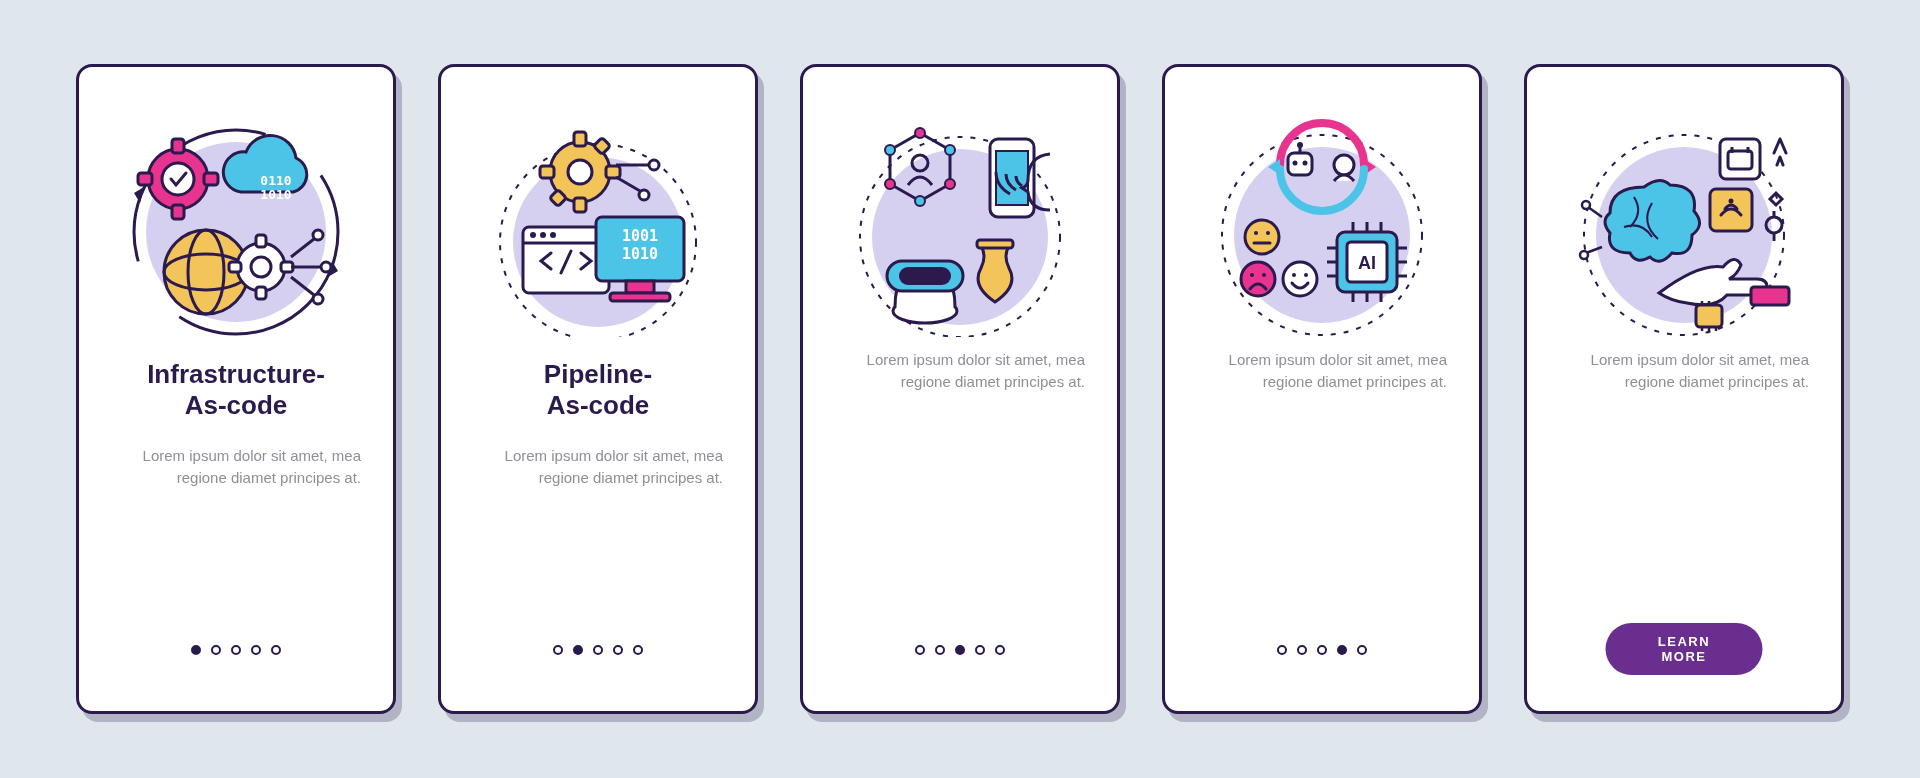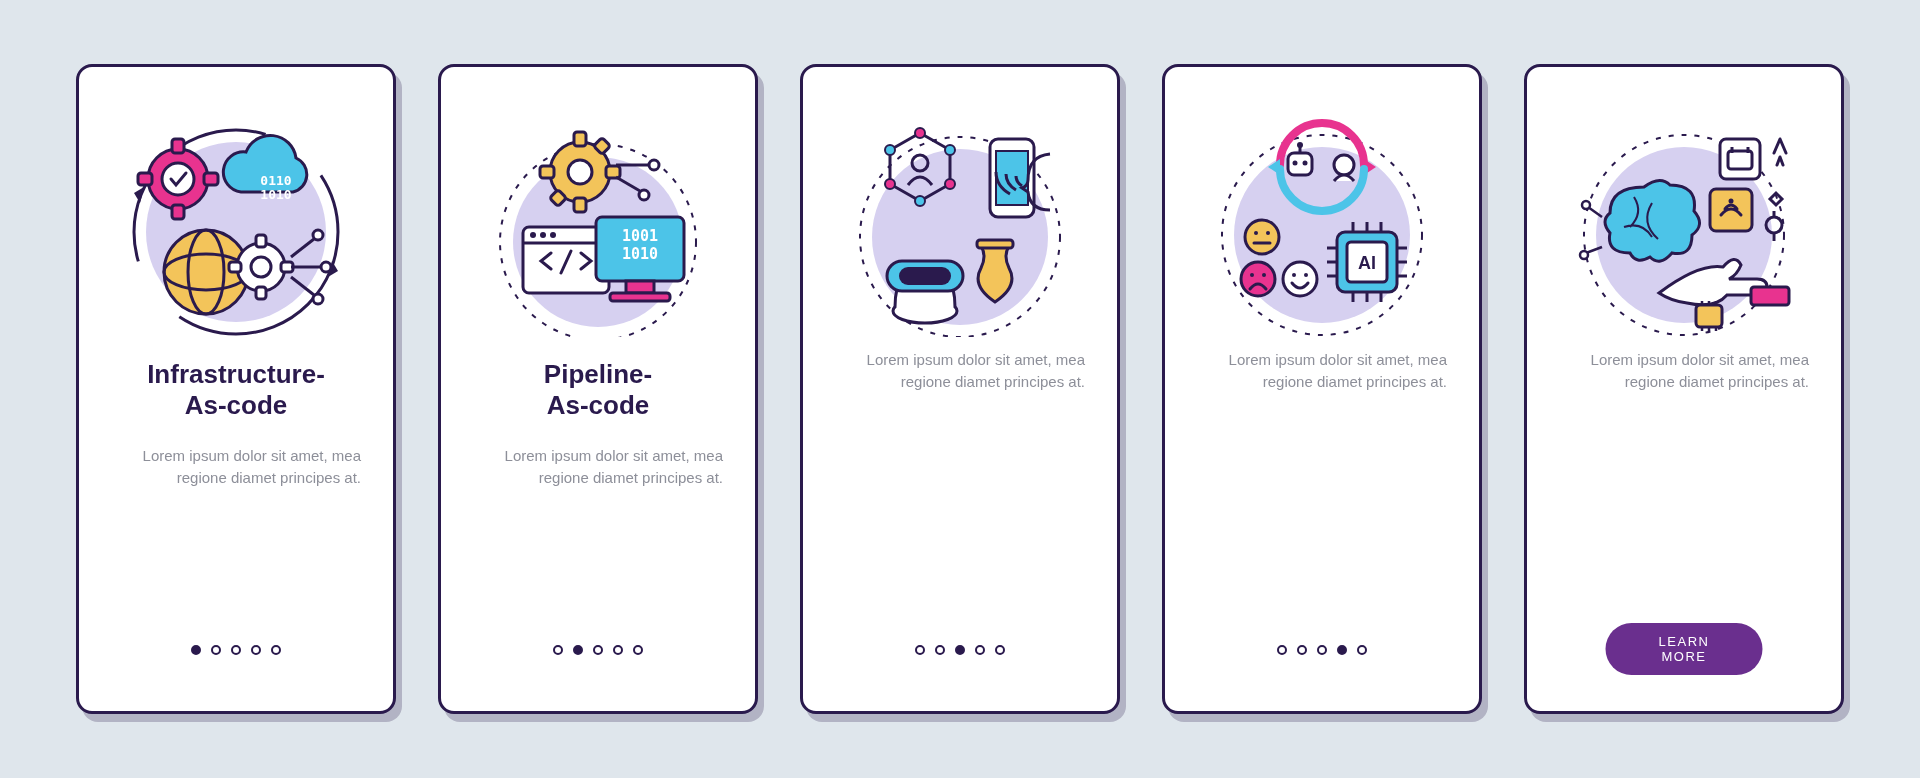--- a/index.html
+++ b/index.html
@@ -59,21 +59,21 @@
   }
   .dot{
     width:10px;height:10px;border-radius:50%;
     border:2px solid var(--title);background:transparent;
   }
   .dot.active{background:var(--title);}
   .cta{
     position:absolute;bottom:36px;left:50%;transform:translateX(-50%);
     background:var(--btn);color:#fff;
     padding:11px 32px;border-radius:999px;border:none;
-    font-size:13px;font-weight:400;letter-spacing:1.5px;cursor:pointer;
+    font-size:13px;font-weight:700;letter-spacing:1.5px;cursor:pointer;
   }
 </style>
 </head>
 <body>
 
 <div class="card">
   <div class="hero">
     <svg viewBox="0 0 220 220">
       <circle cx="110" cy="115" r="90" fill="#d6d0f0"></circle>
       <circle cx="110" cy="115" r="102" fill="none" stroke="#2a1a4d" stroke-width="3" stroke-dasharray="220 70"></circle>

